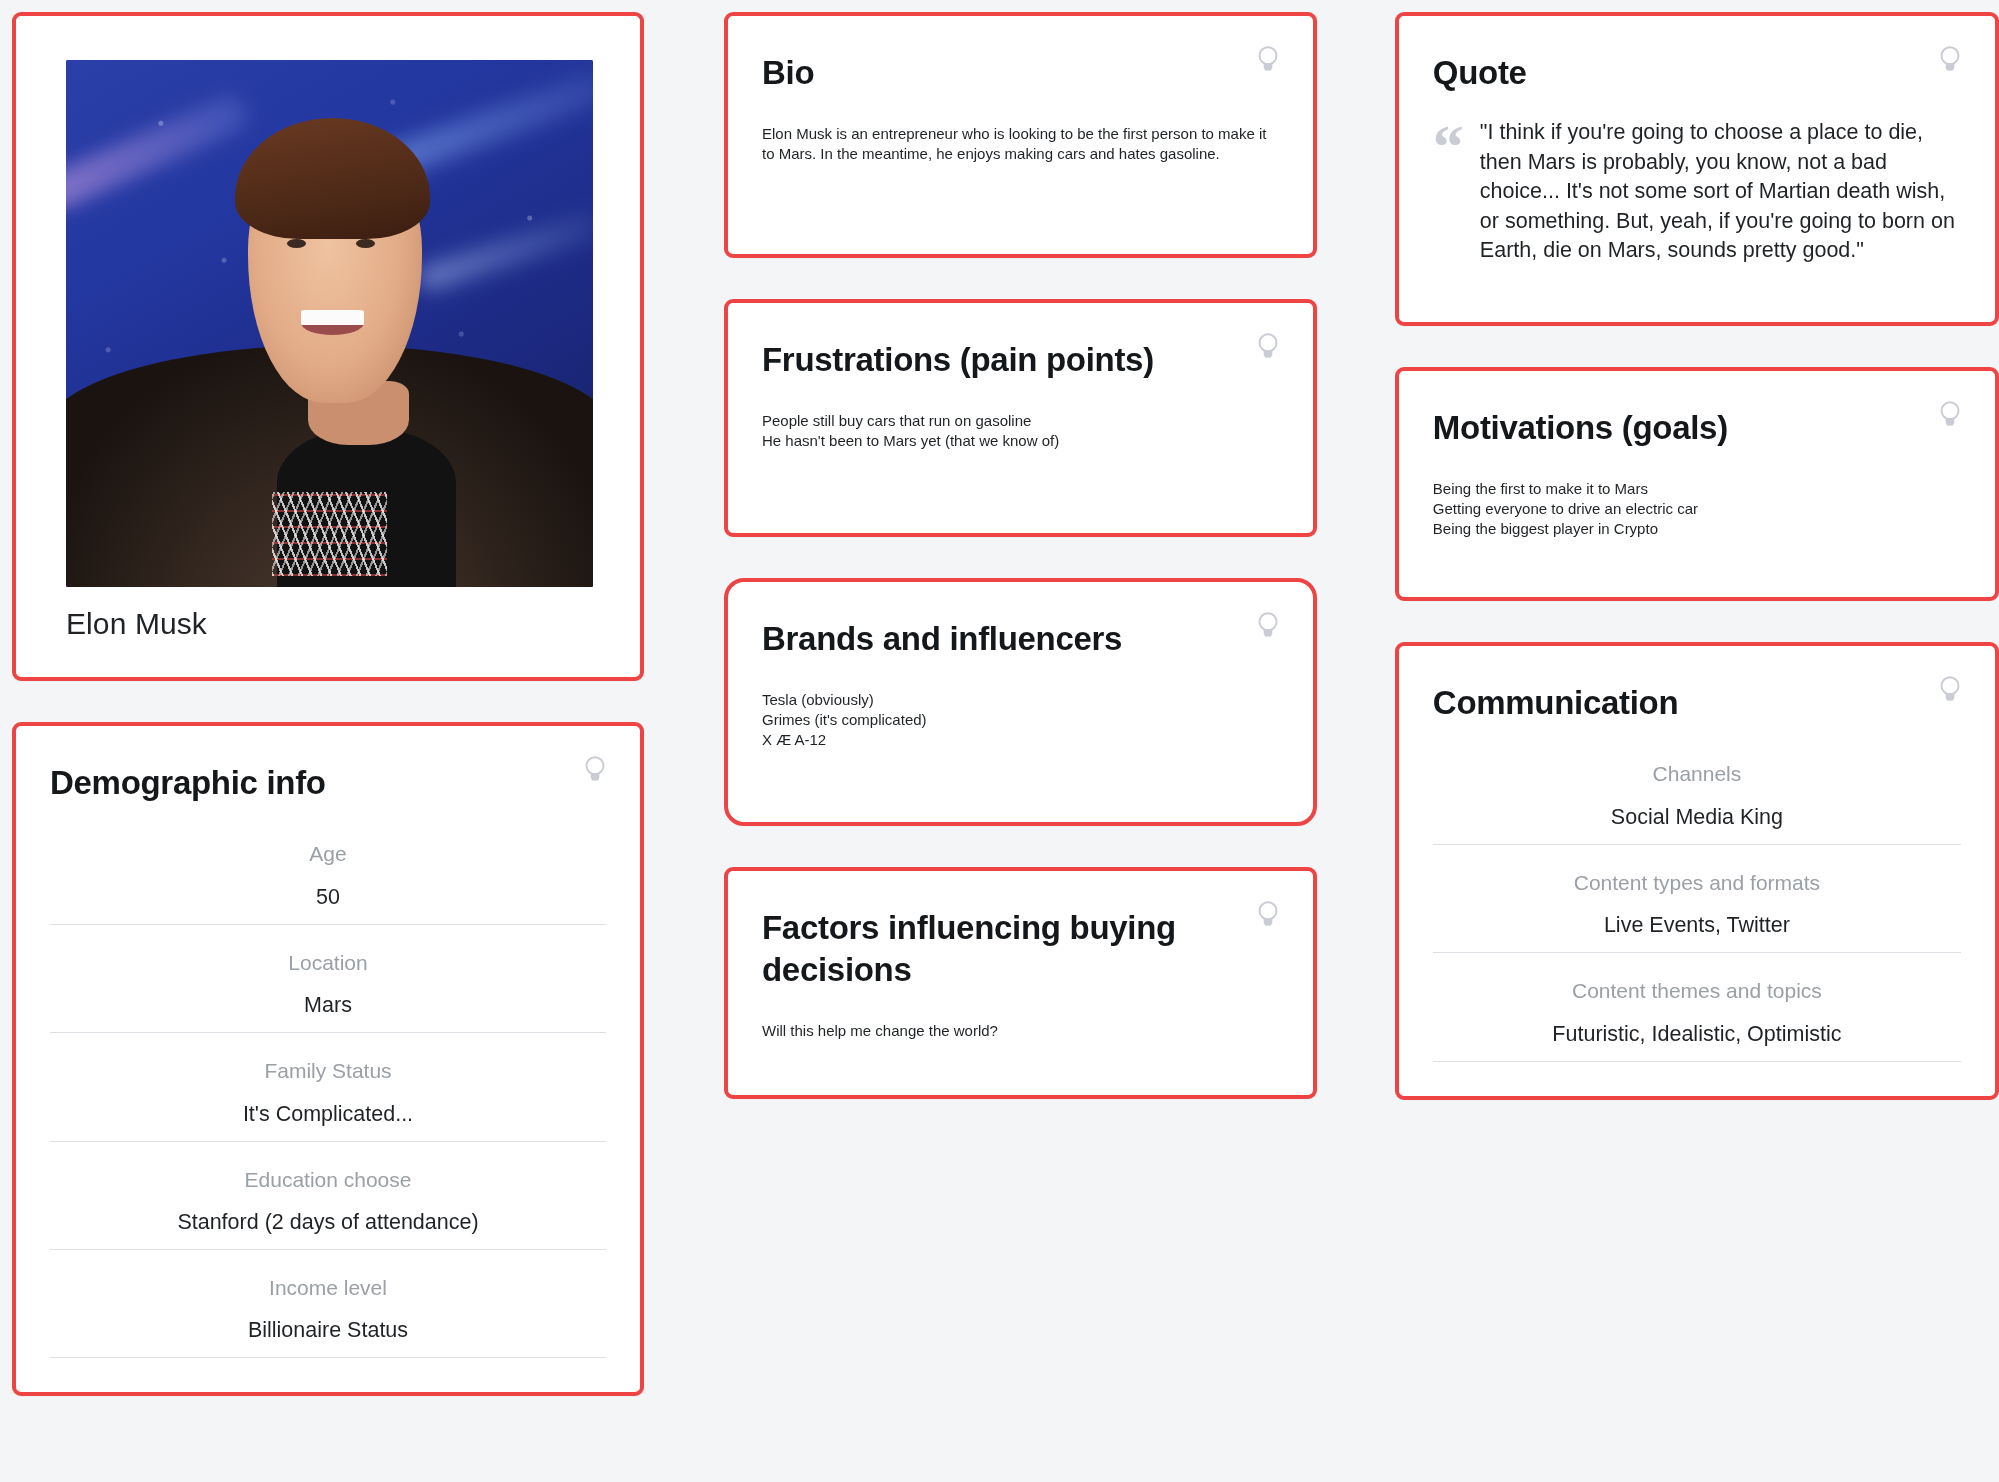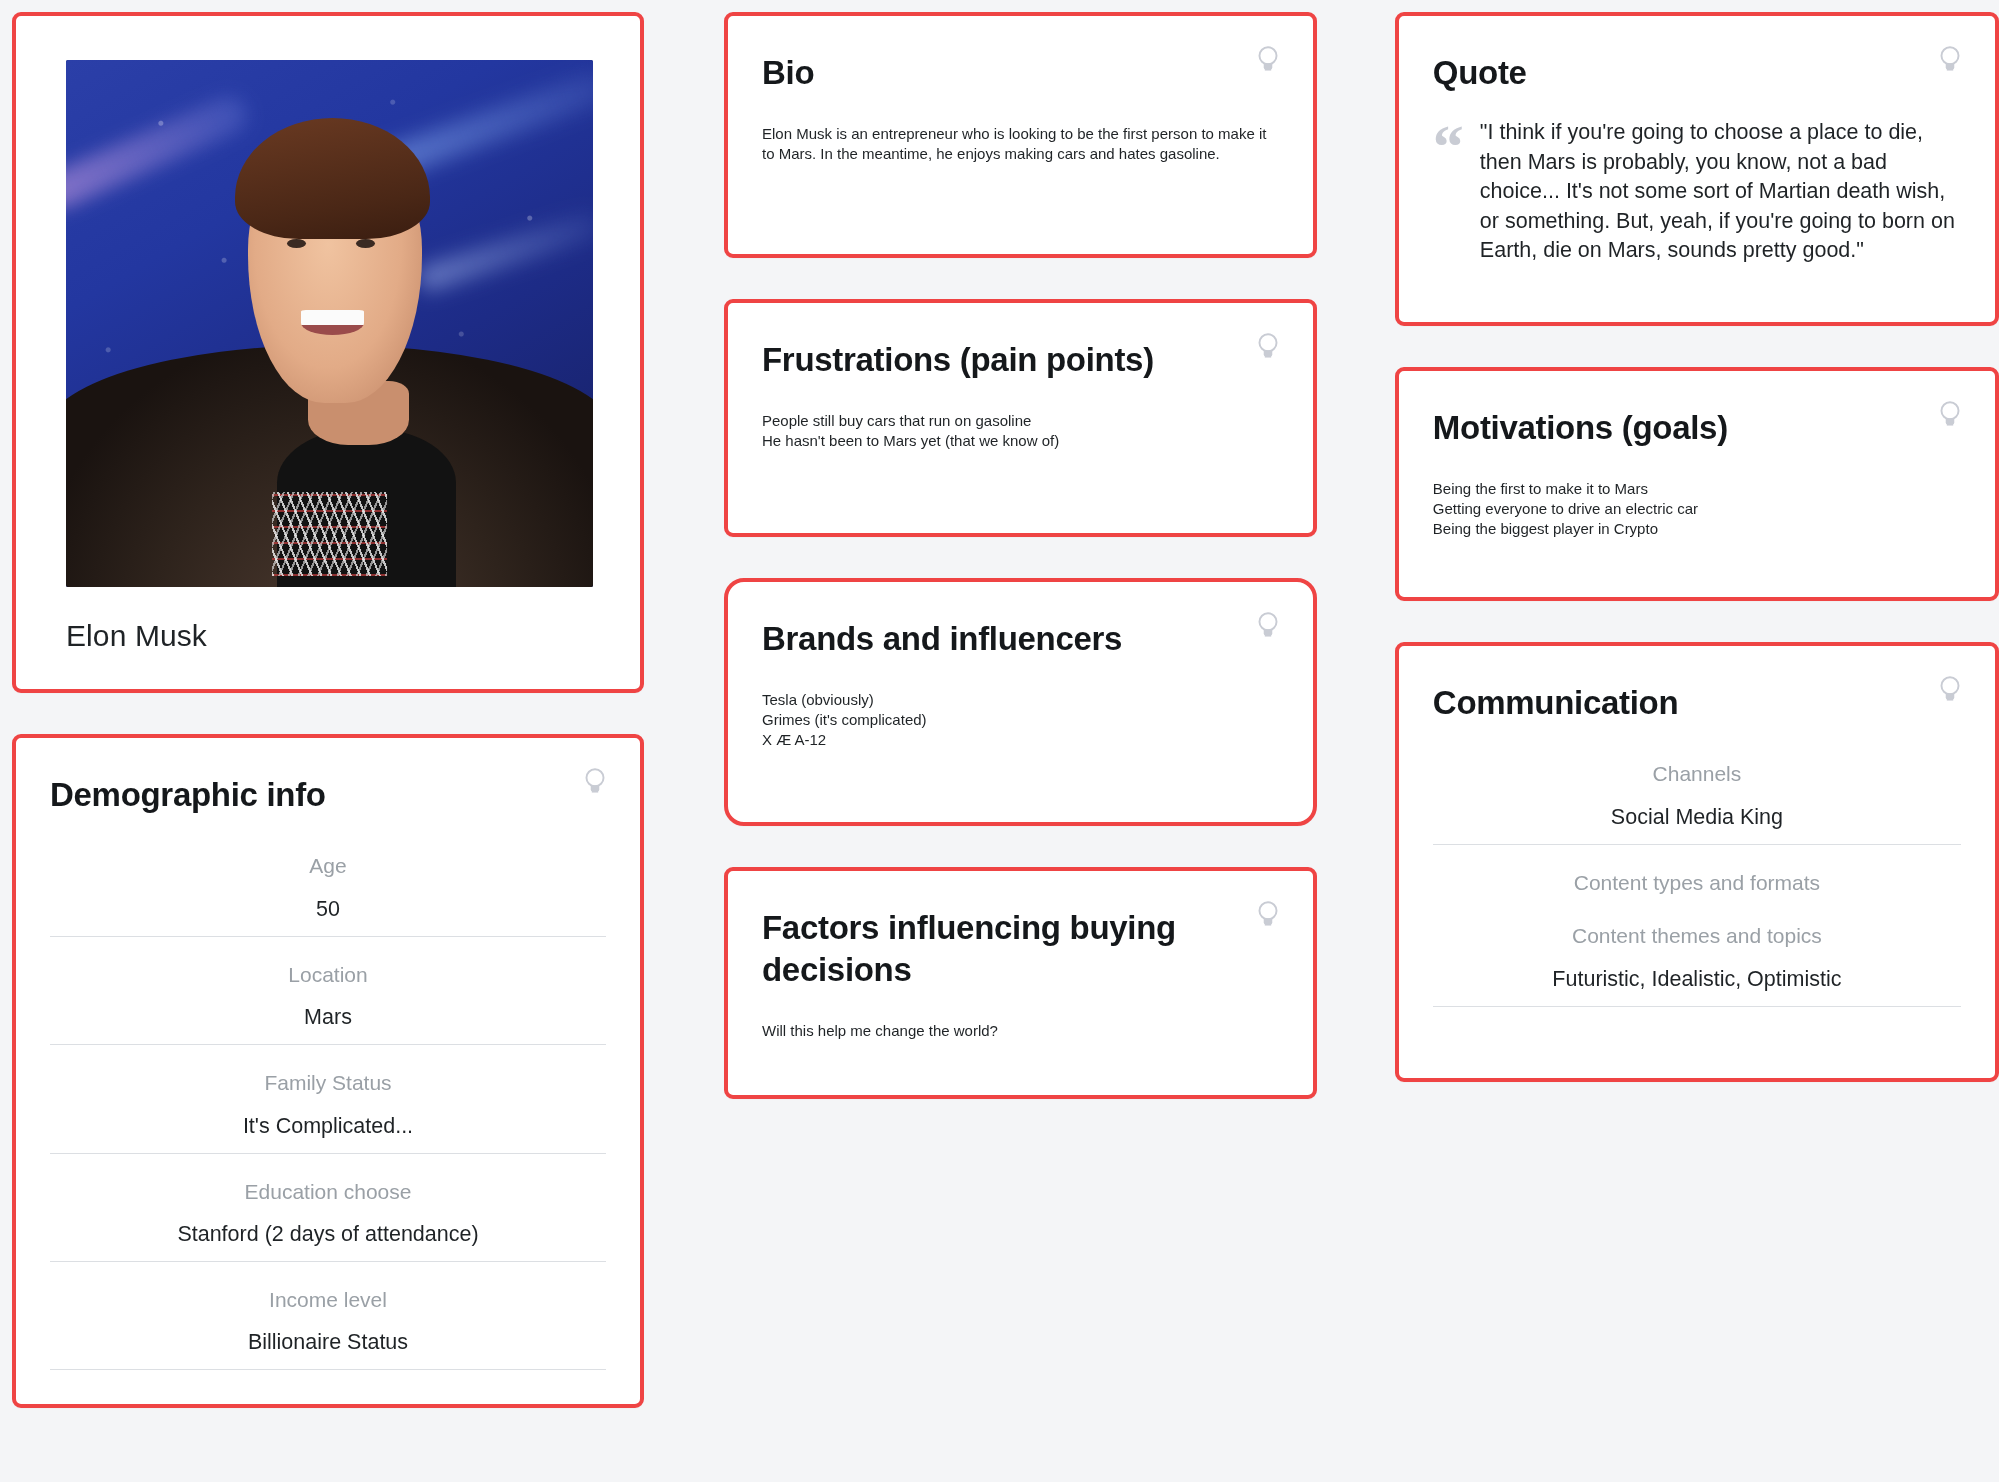--- a/index.html
+++ b/index.html
@@ -110,21 +110,21 @@
     background:#3a2a22; border-radius:50%;
   }
   .photo .eyeL { left:42%; } .photo .eyeR { left:55%; }
   .photo .mouth {
     position:absolute; left:44.5%; top:47.5%; width:12%; height:4.6%;
     background: linear-gradient(180deg,#fbfbfb 0 58%, #9a4b4b 58% 100%);
     border-radius: 8% 8% 52% 52%;
   }
 
   .profile-name {
-    margin-top: 32px;
+    margin-top: 20px;
     font-size: 30px;
     color: #1f2326;
     letter-spacing: .1px;
   }
 
   
   .card-pad { padding: 36px 34px 34px 34px; }
   .card-title {
     font-size: 33px;
     font-weight: 700;
@@ -346,20 +346,21 @@
           <path d="M9 24 h6" stroke="#c9ccd4" stroke-width="1.8" fill="none"></path>
         </svg>
       </span>
       <div class="fields">
         <div class="field">
           <div class="field-label">Channels</div>
           <div class="field-value">Social Media King</div>
         </div>
         <div class="field">
           <div class="field-label">Content types and formats</div>
+          <div class="field-value">Live Events, Twitter</div>
         </div>
         <div class="field">
           <div class="field-label">Content themes and topics</div>
           <div class="field-value">Futuristic, Idealistic, Optimistic</div>
         </div>
       </div>
     </div>
 
   </div>
 

